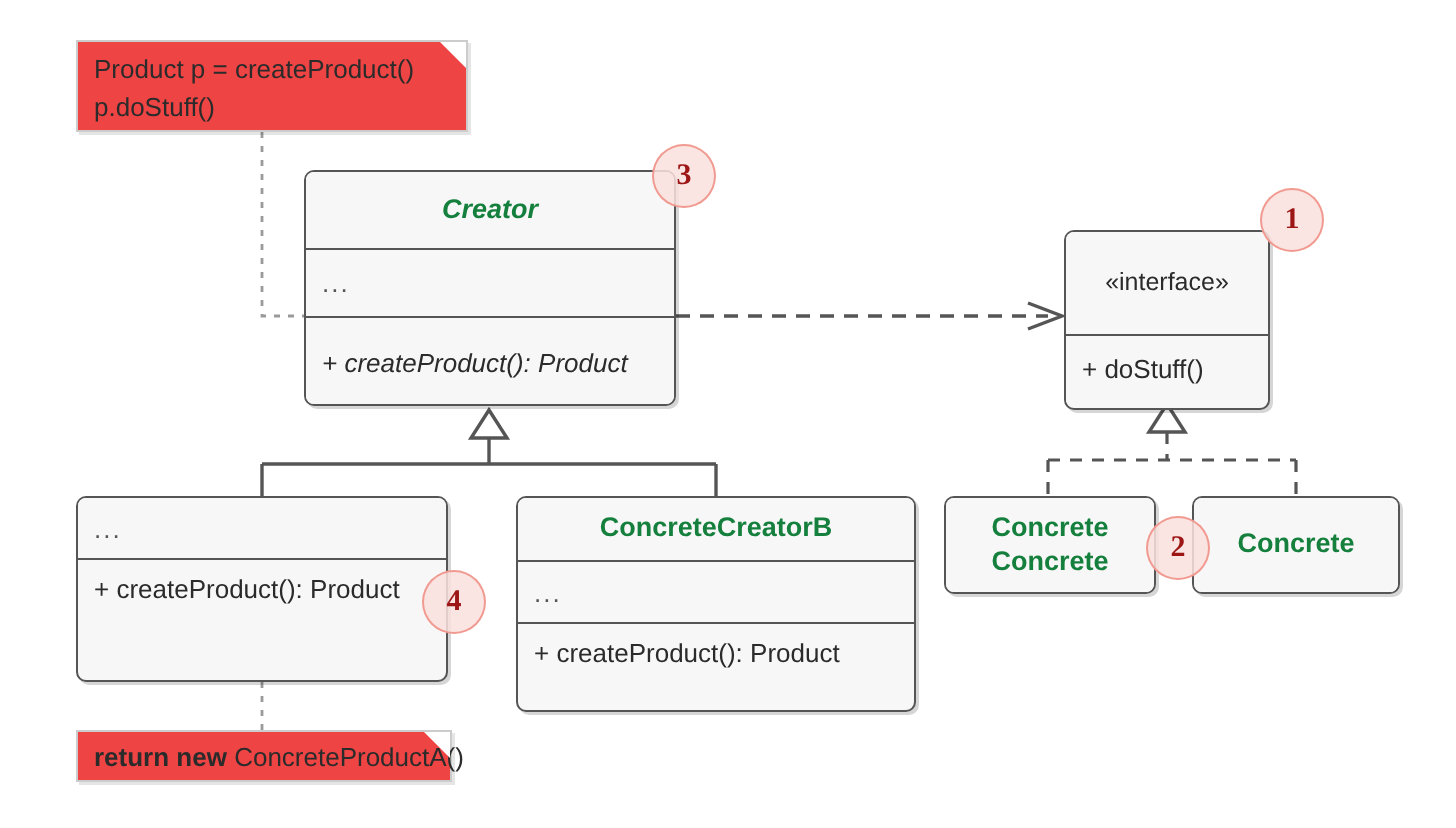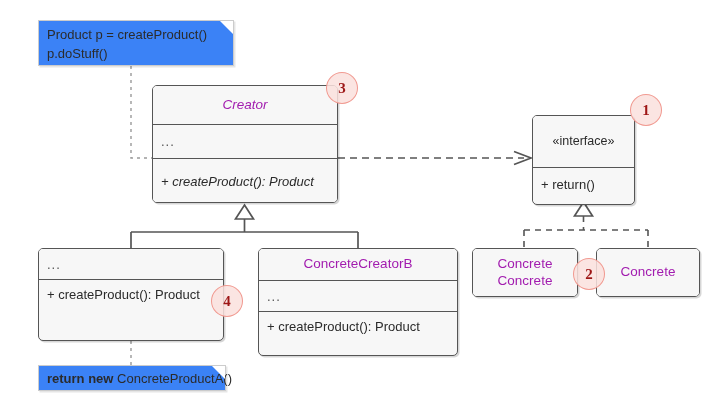--- a/index.html
+++ b/index.html
@@ -42,23 +42,23 @@
     background: #f7f7f7;
     display: flex;
     flex-direction: column;
     justify-content: center;
   }
   .compartment.last {
     border-bottom: none;
   }
   .cls-name {
     text-align: center;
-    font-weight: normal;
+    font-weight: bold;
     font-size: 13.5px;
-    color: #a21caf;
+    color: #15803d;
     line-height: 1.22;
   }
   .cls-name.italic {
     font-style: italic;
   }
   .stereotype {
     text-align: center;
     font-size: 12.5px;
     font-weight: normal;
     color: #2b2b2b;
@@ -80,21 +80,21 @@
     padding-left: 8px;
     font-size: 13px;
     color: #555555;
     letter-spacing: 1px;
   }
 
   
   .uml-note {
     position: absolute;
     box-sizing: border-box;
-    background: #3b82f6;
+    background: #ef4444;
     border: 1px solid #cccccc;
     box-shadow: 1.5px 1.5px 0 rgba(0,0,0,0.10);
     font-size: 13px;
     color: #2b2b2b;
     line-height: 1.45;
     padding: 5px 8px 20px 8px;
   }
   .uml-note .fold {
     position: absolute;
     top: 0;
@@ -187,21 +187,21 @@
     <div class="compartment last" style="height:45px;">
       <div class="member italic">+ createProduct(): Product</div>
     </div>
   </div>
 
   <div class="uml-class" style="left:532px; top:115px; width:103px; height:90px;">
     <div class="compartment" style="height:52px;">
       <div class="stereotype">«interface»</div>
     </div>
     <div class="compartment last" style="height:33px;">
-      <div class="member">+ return()</div>
+      <div class="member">+ doStuff()</div>
     </div>
   </div>
 
   <div class="uml-class" style="left:38px; top:248px; width:186px; height:93px;">
     <div class="compartment" style="height:31px;">
       <div class="ellipsis">...</div>
     </div>
     <div class="compartment last" style="height:30px;">
       <div class="member">+ createProduct(): Product</div>
     </div>

